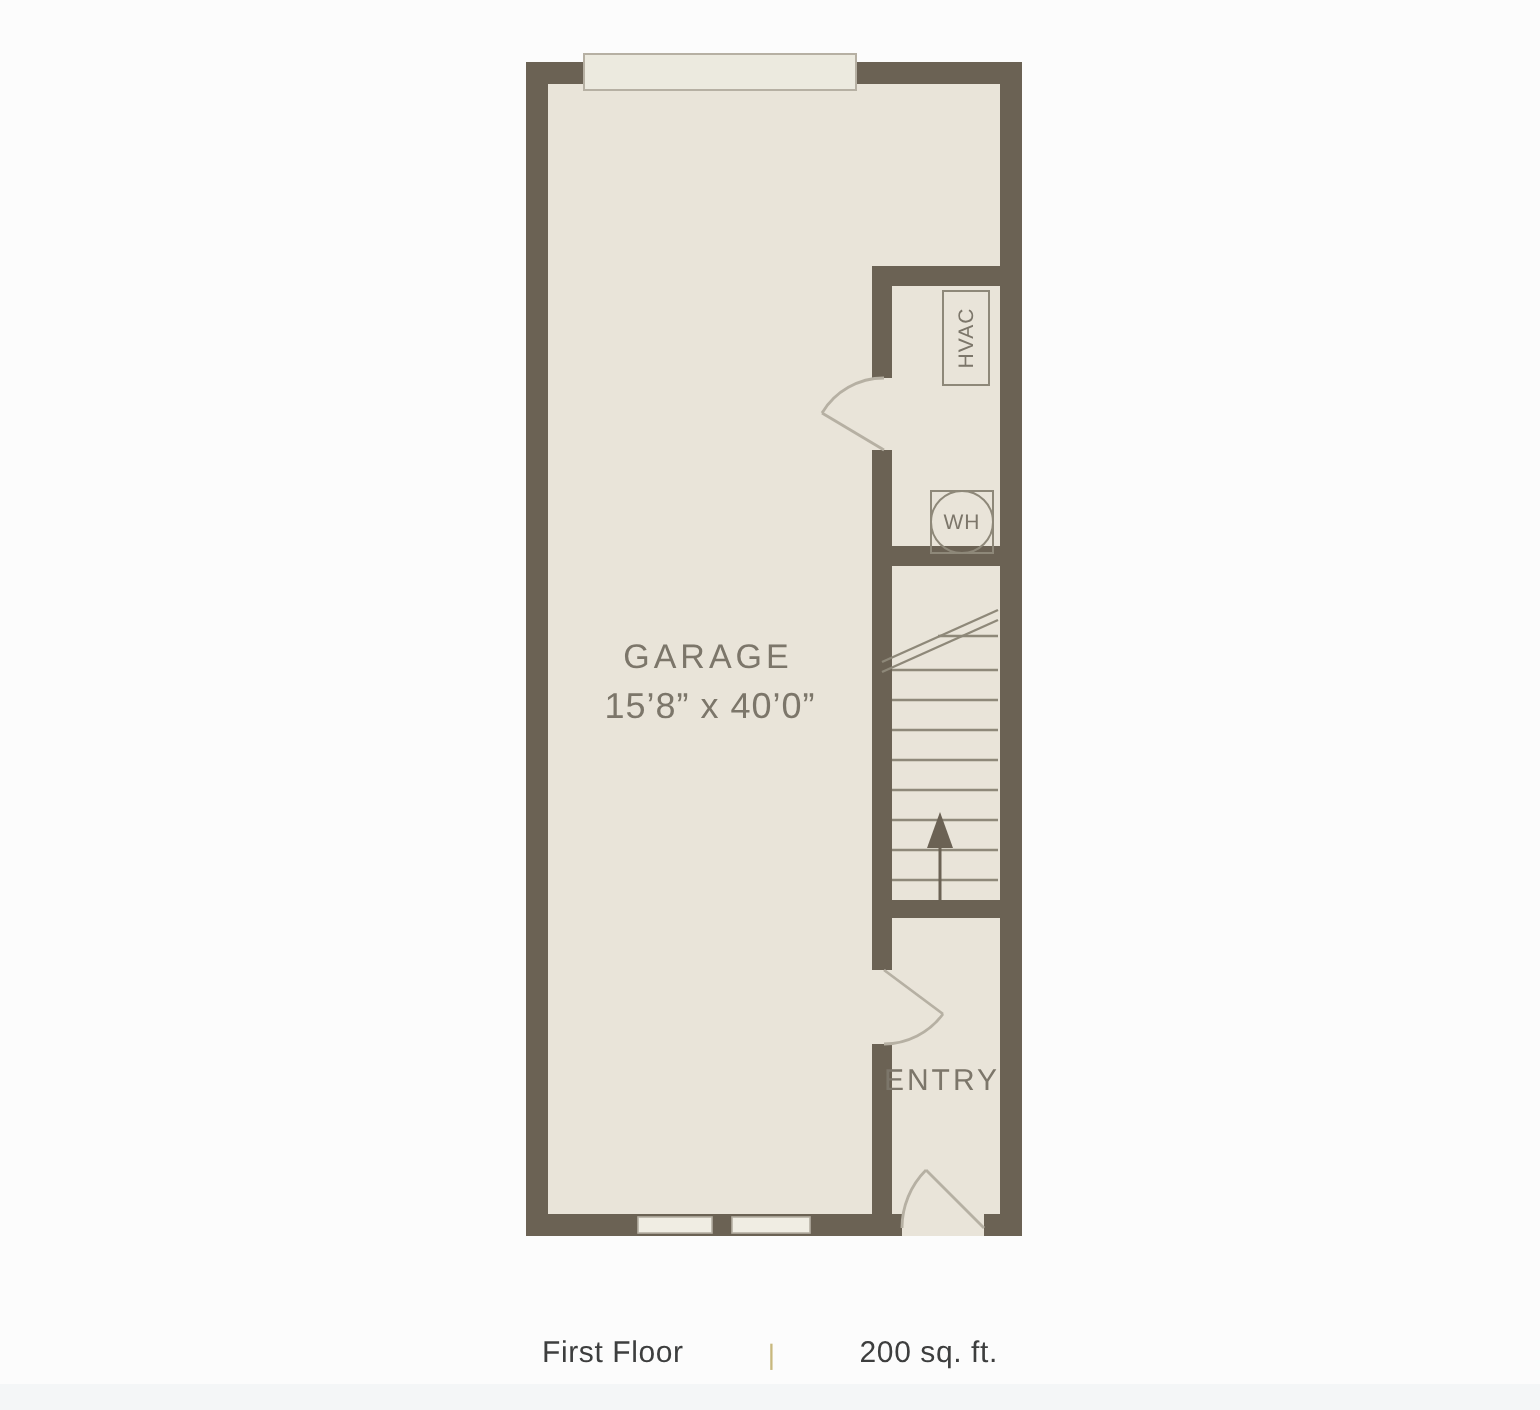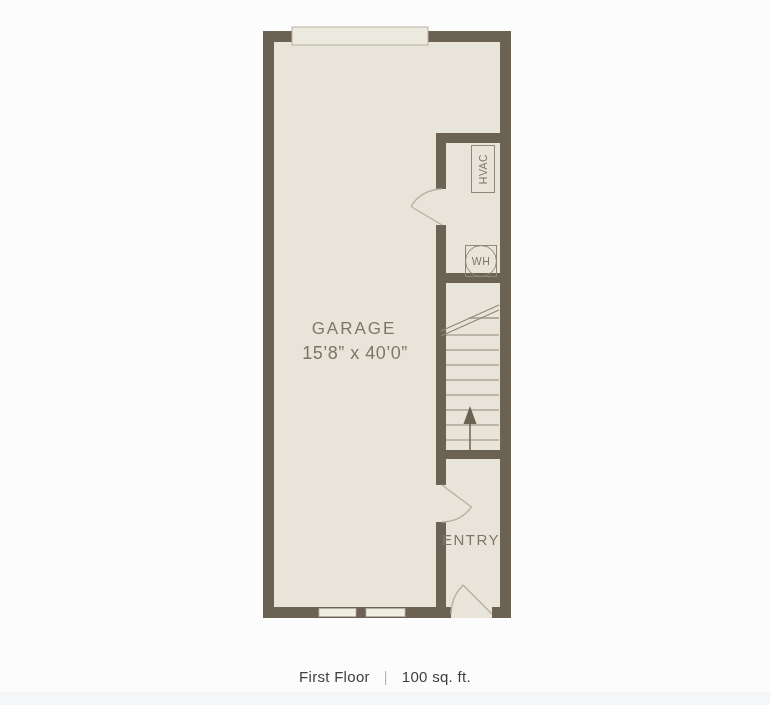--- a/index.html
+++ b/index.html
@@ -15,21 +15,21 @@
     fill:#7c766a;
     font-family:"Liberation Sans", sans-serif;
   }
   .room-name{font-size:17px;letter-spacing:2px;}
   .room-dims{font-size:18px;letter-spacing:0.5px;}
   .entry-name{font-size:15px;letter-spacing:1.5px;}
   .fixture-label{font-size:10.5px;letter-spacing:0.5px;}
   .footer{
     position:absolute;left:0;top:668px;width:770px;
     display:flex;justify-content:center;align-items:center;
-    font-size:15px;color:#3d3e3e;letter-spacing:0.3px;
+    font-size:15px;color:#3d3e3e;letter-spacing:0.3px;gap:28px;
   }
   .footer .sep{color:#c8b87e;margin:0 14px;font-size:14px;}
   .bottom-strip{
     position:absolute;left:0;top:692px;width:770px;height:13px;
     background:#f4f6f7;
   }
 </style>
 </head>
 <body>
 
@@ -98,17 +98,17 @@
     </g>
 
     <text class="plan-label room-name" x="354" y="334" text-anchor="middle">GARAGE</text>
     <text class="plan-label room-dims" x="355" y="359" text-anchor="middle">15’8” x 40’0”</text>
     <text class="plan-label entry-name" x="471" y="545" text-anchor="middle">ENTRY</text>
   </svg>
 
   <div class="footer">
     <span>First Floor</span>
     <span class="sep">|</span>
-    <span>100 sq. ft.</span>
+    <span>200 sq. ft.</span>
   </div>
 
   <div class="bottom-strip"></div>
 </div>
 
 </body></html>

